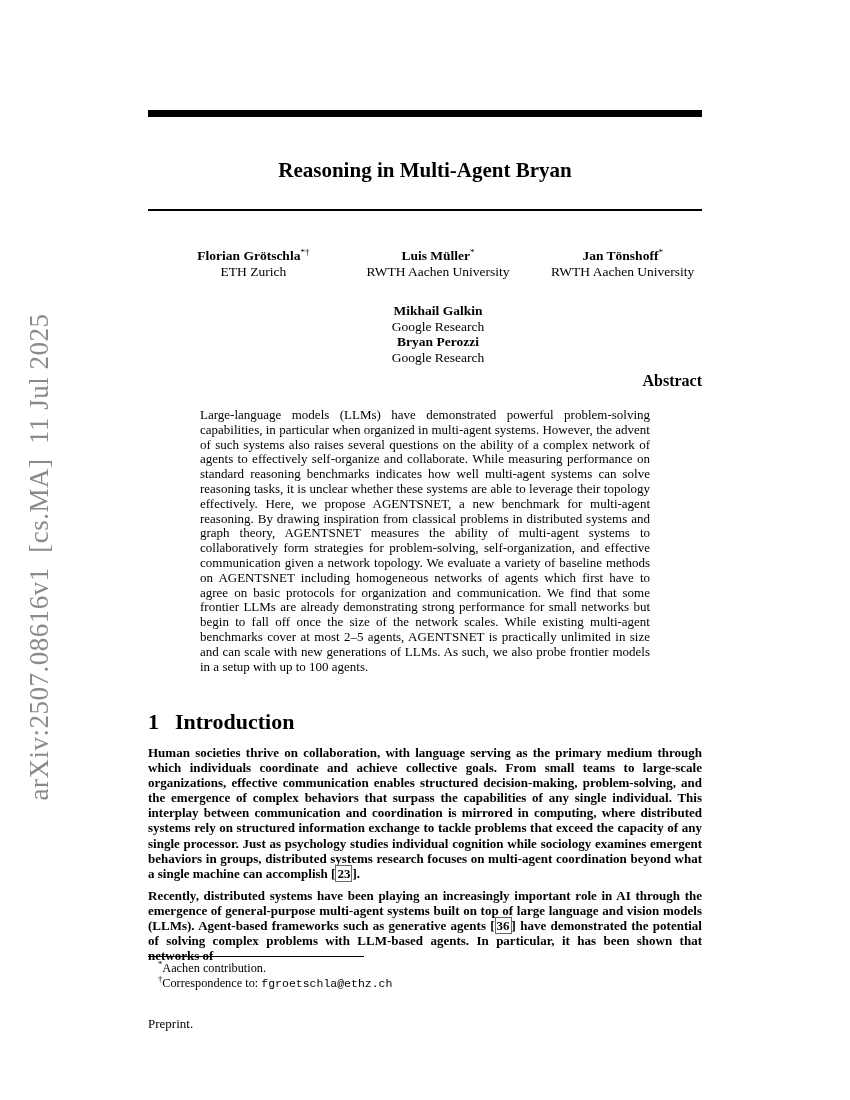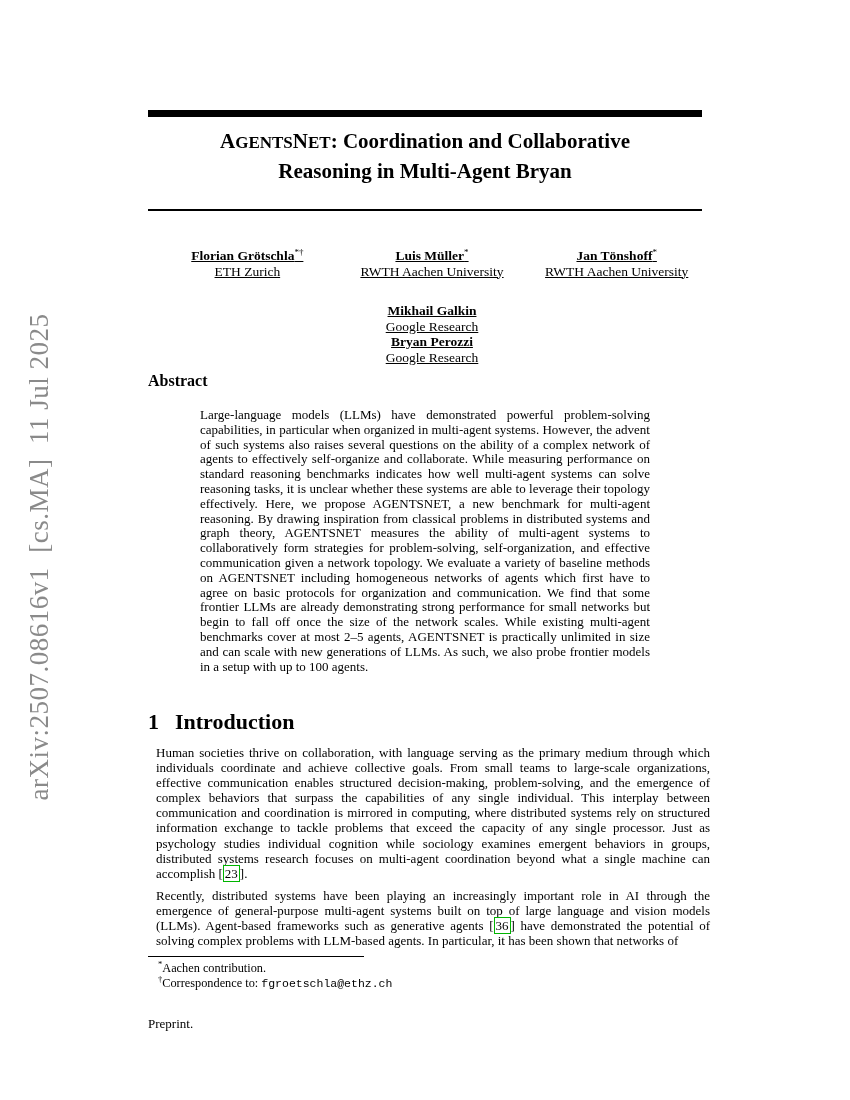--- a/index.html
+++ b/index.html
@@ -52,38 +52,37 @@
     width: 554px;
     text-align: center;
     font-weight: 700;
     font-size: 21px;
     line-height: 29px;
   }
   .sc-small { font-size: 17px; }
 
   .authors-row {
     position: absolute;
-    left: 155px;
+    left: 161px;
     width: 554px;
     display: flex;
     box-sizing: border-box;
-    text-decoration: underline;
   }
   #authors-row1 { top: 248px; }
   #authors-row2 { top: 303px; padding: 0 58px; flex-direction: column; }
   .author-cell { flex: 1; text-align: center; font-size: 13.5px; line-height: 15.5px; }
   .author-name { font-weight: 700; }
   .author-sup { font-size: 9px; vertical-align: super; line-height: 0; }
 
   #abstract-heading {
     position: absolute;
     left: 148px;
     top: 372px;
     width: 554px;
-    text-align: left;
+    text-align: right;
     font-weight: 700;
     font-size: 16px;
   }
   #abstract-text {
     position: absolute;
     left: 200px;
     top: 408px;
     width: 450px;
     text-align: justify;
     font-size: 13px;
@@ -94,25 +93,26 @@
     position: absolute;
     left: 148px;
     top: 709px;
     font-weight: 700;
     font-size: 22px;
   }
   #intro-heading .section-number { margin-right: 16px; }
 
   .body-par {
     position: absolute;
-    left: 156px;
+    left: 148px;
     width: 554px;
     text-align: justify;
     font-size: 13px;
     line-height: 15.1px;
+    font-weight: bold;
   }
   #intro-p1 { top: 745px; }
   #intro-p2 { top: 888px; }
 
   .cite {
     border: 1.5px solid #00b400;
     padding: 0 1px;
   }
 
   #footnote-rule {
@@ -146,23 +146,20 @@
 </head>
 <body>
 
 <div class="page">
 
   <div id="arxiv-watermark">arXiv:2507.08616v1  [cs.MA]  11 Jul 2025</div>
 
   <div class="rule-thick"></div>
 
   <div id="paper-title">
-    <span>
-      <span><span>A</span><span class="sc-small">GENTS</span><span>N</span><span class="sc-small">ET</span></span><span>: Coordination and Collaborative</span>
-    </span>
     <br>
     <span>Reasoning in Multi-Agent Bryan</span>
   </div>
 
   <div class="rule-thin"></div>
 
   <div id="authors-row1" class="authors-row">
     <div class="author-cell">
       <div><span class="author-name">Florian Grötschla</span><span class="author-sup">*†</span></div>
       <div>ETH Zurich</div>

